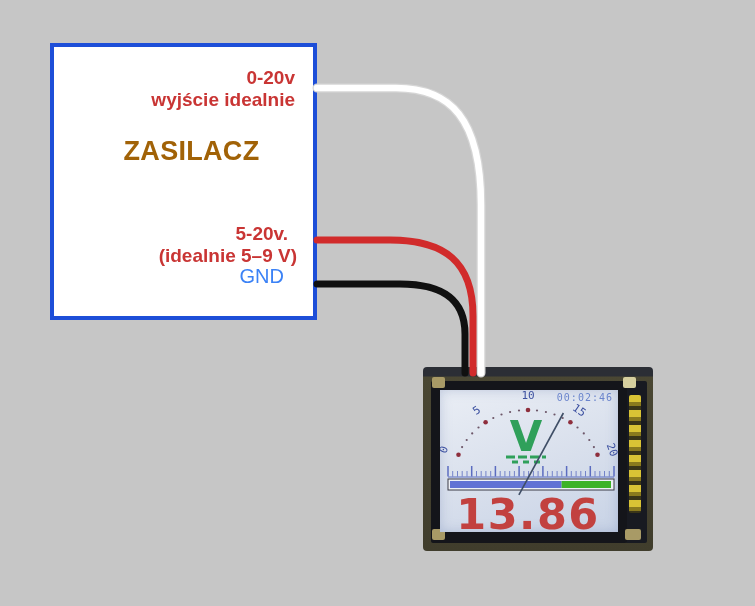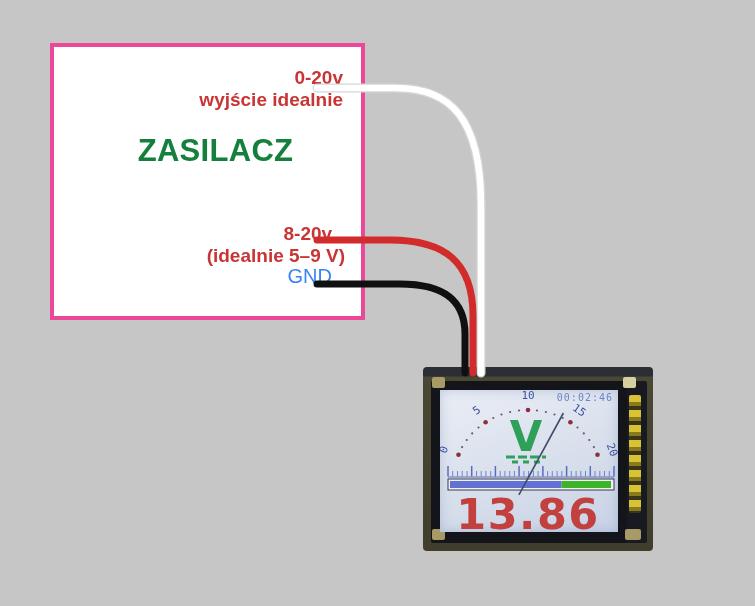--- a/index.html
+++ b/index.html
@@ -3,30 +3,30 @@
 <meta charset="utf-8">
 <style>
   html,body{margin:0;padding:0;}
   body{
     width:755px;height:606px;position:relative;overflow:hidden;
     background:#c6c6c6;
     font-family:"Liberation Sans",sans-serif;
   }
   
   .supply-box{
-    position:absolute;left:50px;top:43px;width:315px;height:277px;
-    box-sizing:border-box;background:#ffffff;border:4px solid #ec4899;
+    position:absolute;left:50px;top:43px;width:267px;height:277px;
+    box-sizing:border-box;background:#ffffff;border:4px solid #1d4ed8;
   }
   .box-line{position:absolute;white-space:nowrap;line-height:1.12;}
   .red-label{color:#c93534;font-size:19px;font-weight:600;}
   .line-output-range{top:20px;right:18px;}
   .line-output-caption{top:42px;right:18px;}
   .supply-title{
     position:absolute;top:84px;left:0;right:0;text-align:center;
-    font-size:31px;font-weight:700;color:#15803d;line-height:40px;letter-spacing:.3px;padding-left:16px;
+    font-size:27px;font-weight:700;color:#a16207;line-height:40px;letter-spacing:.3px;padding-left:16px;
   }
   .line-vin-range{top:176px;right:25px;}
   .line-vin-caption{top:198px;right:16px;margin-left:22px;}
   .line-gnd{top:218px;right:29px;font-size:20px;font-weight:400;color:#3b82f6;}
   
   .wires-svg{position:absolute;left:0;top:0;z-index:5;pointer-events:none;}
   
   .meter-module{
     position:absolute;left:423px;top:367px;width:230px;height:184px;
     background:linear-gradient(180deg,#2b2e35 0,#2b2e35 9px,#4a4733 10px,#403d2c 100%);
@@ -55,21 +55,21 @@
 </style>
 </head>
 <body>
 
 <div class="supply-box">
   <div class="box-line red-label line-output-range">0-20v</div>
   <div class="box-line red-label line-output-caption">wyjście idealnie</div>
   <div class="supply-title">
     <div>ZASILACZ</div>
   </div>
-  <div class="box-line red-label line-vin-range">8-20v.</div>
+  <div class="box-line red-label line-vin-range">5-20v.</div>
   <div class="box-line red-label line-vin-caption">(idealnie 5–9 V)</div>
   <div class="box-line line-gnd">GND</div>
 </div>
 
 <div class="meter-module">
   <div class="pin-col"></div>
   <div class="pin-header"></div>
   <div class="meter-bezel"></div>
   <div class="corner-tab corner-tl"></div>
   <div class="corner-tab corner-tr"></div>

